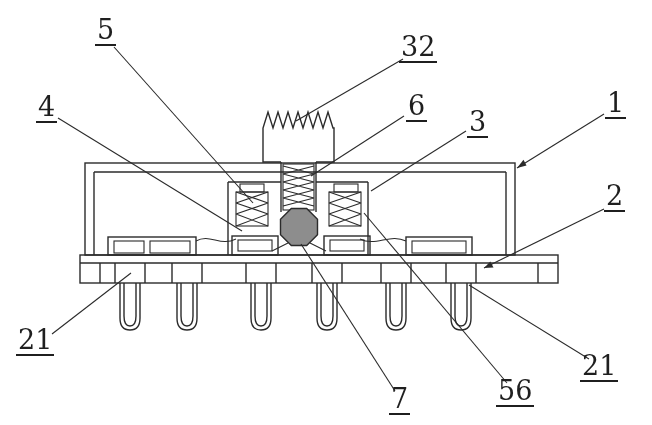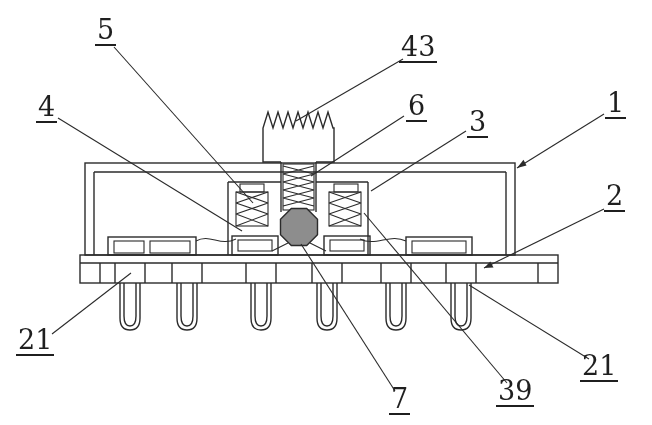--- a/index.html
+++ b/index.html
@@ -118,24 +118,24 @@
       <line class="thin" x1="52" y1="334" x2="131" y2="273"></line>
       <line class="thin" x1="589" y1="359" x2="469" y2="285"></line>
       <line class="thin" x1="395" y1="391" x2="301" y2="244"></line>
       <line class="thin" x1="507" y1="383" x2="364" y2="213"></line>
       <polygon class="arrow" points="517,168 526.5,165.5 523.5,159.8"></polygon>
       <polygon class="arrow" points="484,268 493.5,267.6 490.3,261.4"></polygon>
     </g>
   </svg>
 
   <div class="ref-label" style="left:95px;top:16px;">5</div>
-  <div class="ref-label" style="left:399px;top:33px;">43</div>
+  <div class="ref-label" style="left:399px;top:33px;">32</div>
   <div class="ref-label" style="left:36px;top:93px;">4</div>
   <div class="ref-label" style="left:406px;top:92px;">6</div>
   <div class="ref-label" style="left:467px;top:108px;">3</div>
   <div class="ref-label" style="left:605px;top:89px;">1</div>
   <div class="ref-label" style="left:604px;top:182px;">2</div>
   <div class="ref-label" style="left:16px;top:326px;">21</div>
   <div class="ref-label" style="left:580px;top:352px;">21</div>
   <div class="ref-label" style="left:389px;top:385px;">7</div>
-  <div class="ref-label" style="left:496px;top:377px;">39</div>
+  <div class="ref-label" style="left:496px;top:377px;">56</div>
 
 </div>
 
 </body></html>

